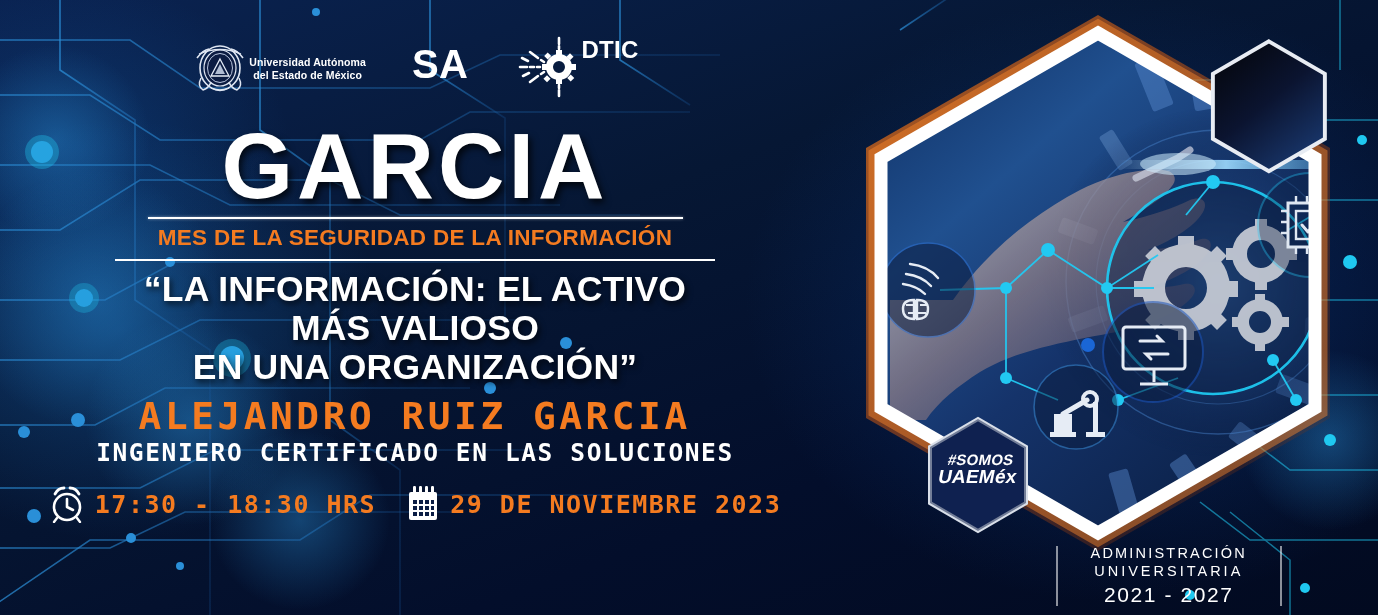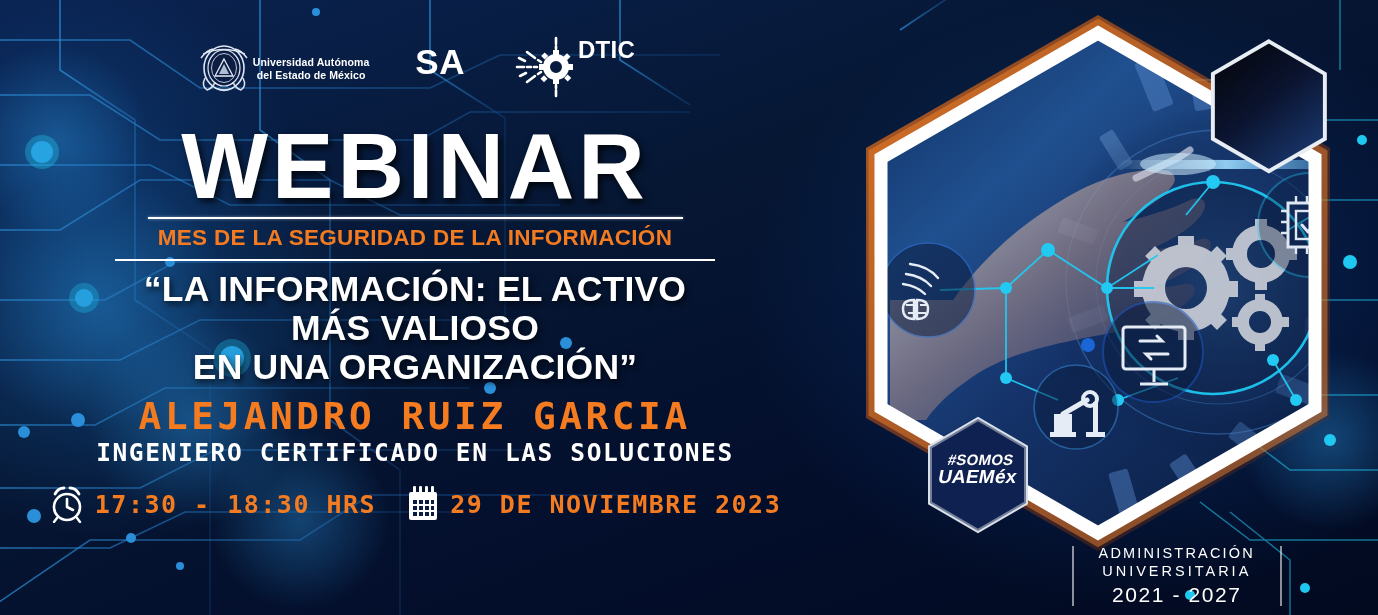--- a/index.html
+++ b/index.html
@@ -29,21 +29,21 @@
     display:flex; align-items:center; justify-content:center;
     gap:46px; margin-top:26px; height:82px;
   }
   .logo-uaem { display:flex; flex-direction:row; align-items:center; }
   .crest { width:58px; height:58px; }
   .crest-txt {
     margin-top:4px; color:#ffffff; font-size:10.5px; font-weight:bold;
     line-height:1.22; text-align:center; letter-spacing:.1px;
   }
   .logo-sa {
-    color:#ffffff; font-size:35px; font-weight:bold; letter-spacing:.5px;
+    color:#ffffff; font-size:40px; font-weight:bold; letter-spacing:.5px;
     align-self:flex-start; margin-top:16px;
   }
   .logo-dtic { display:flex; align-items:flex-start; gap:1px; align-self:flex-start; margin-top:10px; }
   .dtic-txt { color:#ffffff; font-size:24px; font-weight:bold; letter-spacing:.3px; margin-left:-4px; }
 
   
   .webinar {
     margin-top:14px;
     color:#ffffff; font-size:92px; font-weight:bold; line-height:.96;
     letter-spacing:4px;
@@ -87,21 +87,21 @@
     color:#f47b20; font-size:25px; font-weight:bold; letter-spacing:1.5px;
     font-family:"DejaVu Sans Mono", monospace;
   }
 
   
   .hex-wrap { position:absolute; right:0; top:0; width:560px; height:615px; }
 
   
   .admin {
     position:absolute; right:96px; bottom:8px;
-    display:flex; align-items:center; gap:25px;margin-top:30px;
+    display:flex; align-items:center; gap:33px;margin-top:30px;
   }
   .admin-bar { width:2px; height:60px; background:rgba(255,255,255,.55); }
   .admin-txt { text-align:center; color:#ffffff; }
   .admin-l1 { font-size:14.5px; letter-spacing:2.2px; line-height:1.24; }
   .admin-l2 { font-size:14.5px; letter-spacing:3.0px; line-height:1.24; }
   .admin-l3 { font-size:21px; letter-spacing:1.6px; margin-top:2px; }
 </style>
 </head>
 <body>
 
@@ -444,21 +444,21 @@
             <path d="M6 31 l7 0 M16 31 l4 0 M23 31 l3 0"></path>
             <path d="M16 16 l8 6 M27 24 l3 2"></path>
             <path d="M16 46 l8 -6 M27 38 l3 -2"></path>
             <path d="M8 22 l6 3 M9 40 l6 -3"></path>
           </g>
         </svg>
         <span class="dtic-txt">DTIC</span>
       </div>
     </div>
 
-    <div class="webinar">WEBINAR</div>
+    <div class="webinar">GARCIA</div>
     <div class="rule"></div>
     <div class="subtitle">MES DE LA SEGURIDAD DE LA INFORMACIÓN</div>
     <div class="rule2"></div>
 
     <div class="quote">
       <div>“LA INFORMACIÓN: EL ACTIVO</div>
       <div>MÁS VALIOSO</div>
       <div>EN UNA ORGANIZACIÓN”</div>
     </div>
 

